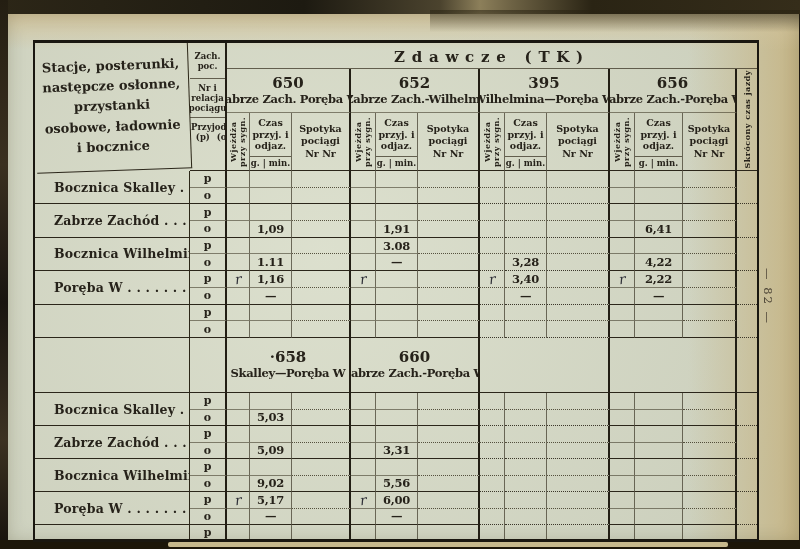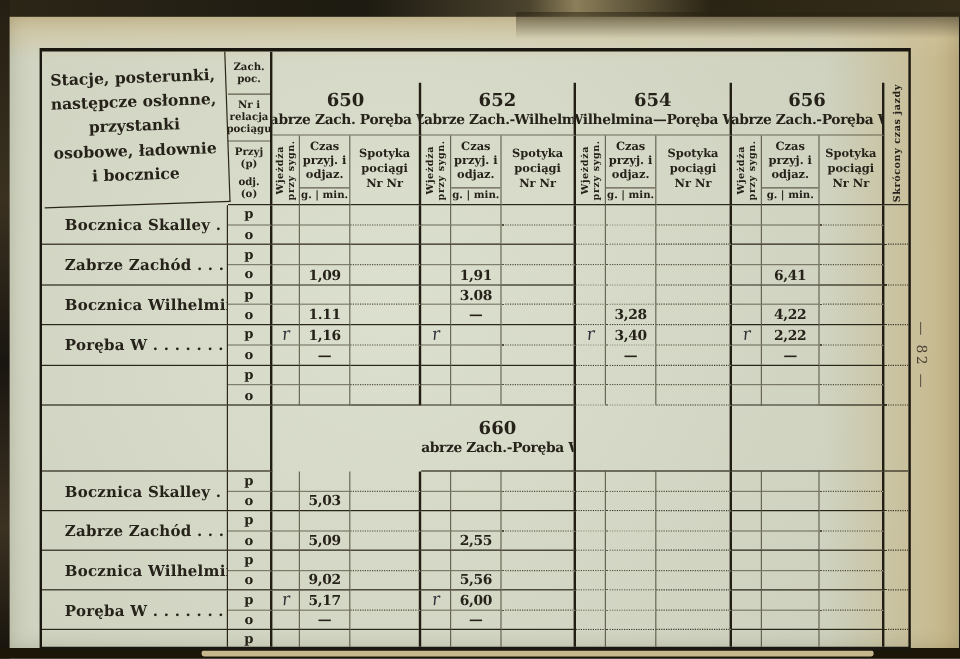--- a/index.html
+++ b/index.html
@@ -43,21 +43,21 @@
   .bbD{border-bottom:1.7px dotted rgba(43,38,26,.9);}
 
   .title{grid-column:3/16;grid-row:1;font-weight:bold;font-size:15px;letter-spacing:.45em;
          padding-top:2px;border-bottom:1px solid rgba(48,42,26,.7);}
   .stations-hdr{grid-column:1;grid-row:1/span 3;font-weight:bold;font-size:13px;line-height:1.55;
       text-align:center;transform:rotate(-2deg);padding:0 6px;}
   .po-hdr{grid-column:2;grid-row:1/span 3;flex-direction:column;align-items:stretch;justify-content:flex-start;
       font-size:8.5px;font-weight:bold;text-align:center;}
   .po-hdr .s1{height:35px;border-bottom:1px solid rgba(48,42,26,.7);display:flex;align-items:center;justify-content:center;}
   .po-hdr .s2{height:38px;border-bottom:1px solid rgba(48,42,26,.7);display:flex;align-items:center;justify-content:center;padding:0 1px;}
-  .po-hdr .s3{flex:1;display:flex;flex-direction:column;justify-content:space-between;padding:4px 1px 3px 1px;}
+  .po-hdr .s3{flex:1;display:flex;flex-direction:row;justify-content:space-between;padding:4px 1px 3px 1px;}
   .train-hdr{flex-direction:column;font-weight:bold;justify-content:center;gap:1px;}
   .train-no{font-size:15px;line-height:1;}
   .train-rt{font-size:11.5px;white-space:nowrap;letter-spacing:-.3px;}
   .sub-wj{font-size:8px;font-weight:bold;}
   .vt{writing-mode:vertical-rl;transform:rotate(180deg);letter-spacing:.5px;line-height:1.1;text-align:center;}
   .sub-czas{flex-direction:column;align-items:stretch;font-size:9.5px;font-weight:bold;text-align:center;}
   .sub-czas .lbl{flex:1;display:flex;align-items:center;justify-content:center;padding:1px 2px;line-height:1.25;}
   .sub-czas .gm{border-top:1px solid rgba(48,42,26,.7);font-size:8.5px;padding:1px 0 2px 0;}
   .sub-sp{font-size:9.5px;font-weight:bold;text-align:center;line-height:1.3;padding:0 3px;}
   .skr{grid-column:15;grid-row:2/span 2;font-size:8px;font-weight:bold;}
@@ -88,31 +88,32 @@
 
       <div class="c po-hdr br2 bb2">
         <div class="s1">Zach. poc.</div>
         <div class="s2">Nr i relacja pociągu</div>
         <div class="s3">
           <span>Przyj (p)</span>
           <span>odj. (o)</span>
         </div>
       </div>
 
+      <div class="c title">Zdawcze  (TK)</div>
 
       <div class="c train-hdr br2 bb1" style="grid-column:3/span 3;grid-row:2;">
         <span class="train-no">650</span>
         <span class="train-rt">Zabrze Zach. Poręba W</span>
       </div>
       <div class="c train-hdr br2 bb1" style="grid-column:6/span 3;grid-row:2;">
         <span class="train-no">652</span>
         <span class="train-rt">Zabrze Zach.-Wilhelm.</span>
       </div>
       <div class="c train-hdr br2 bb1" style="grid-column:9/span 3;grid-row:2;">
-        <span class="train-no">654</span>
+        <span class="train-no">395</span>
         <span class="train-rt">Wilhelmina—Poręba W</span>
       </div>
       <div class="c train-hdr br2 bb1" style="grid-column:12/span 3;grid-row:2;">
         <span class="train-no">656</span>
         <span class="train-rt">Zabrze Zach.-Poręba W</span>
       </div>
 
       <div class="c skr bb2">
         <span class="vt">Skrócony czas jazdy</span>
       </div>
@@ -301,20 +302,24 @@
         <div class="c t br1 bb1" style="grid-area: 9 / 13;"></div>
         <div class="c t br1 bb2" style="grid-area: 10 / 13;"></div>
         <div class="c br2 bbd" style="grid-area: 9 / 14;"></div>
         <div class="c br2 bb2" style="grid-area: 10 / 14;"></div>
         <div class="c bbD" style="grid-area: 9 / 15 / span 2 / span 1;"></div>
       </div>
 
     <div class="grid g-band">
       <div class="c brm bb2" style="grid-column:1;"></div>
       <div class="c br2 bb2" style="grid-column:2;"></div>
+      <div class="c band-cell br2 bb2" style="grid-column:3/span 3;">
+        <span class="train-no">·658</span>
+        <span class="train-rt">Skalley—Poręba W</span>
+      </div>
       <div class="c band-cell br2 bb2" style="grid-column:6/span 3;">
         <span class="train-no">660</span>
         <span class="train-rt">Zabrze Zach.-Poręba W</span>
       </div>
       <div class="c br2 bb2" style="grid-column:9/span 3;"></div>
       <div class="c br2 bb2" style="grid-column:12/span 3;"></div>
       <div class="c bb2" style="grid-column:15;"></div>
     </div>
 
     <div class="grid g-low" id="lower-body">
@@ -351,21 +356,21 @@
         <div class="c po br2 bb2" style="grid-area: 4 / 2;">o</div>
         <div class="c br1 bb1" style="grid-area: 3 / 3;"></div>
         <div class="c br1 bb2" style="grid-area: 4 / 3;"></div>
         <div class="c t br1 bb1" style="grid-area: 3 / 4;"></div>
         <div class="c t br1 bb2" style="grid-area: 4 / 4;">5,09</div>
         <div class="c br2 bbd" style="grid-area: 3 / 5;"></div>
         <div class="c br2 bb2" style="grid-area: 4 / 5;"></div>
         <div class="c br1 bb1" style="grid-area: 3 / 6;"></div>
         <div class="c br1 bb2" style="grid-area: 4 / 6;"></div>
         <div class="c t br1 bb1" style="grid-area: 3 / 7;"></div>
-        <div class="c t br1 bb2" style="grid-area: 4 / 7;">2,55</div>
+        <div class="c t br1 bb2" style="grid-area: 4 / 7;">3,31</div>
         <div class="c br2 bbd" style="grid-area: 3 / 8;"></div>
         <div class="c br2 bb2" style="grid-area: 4 / 8;"></div>
         <div class="c br1 bbd" style="grid-area: 3 / 9;"></div>
         <div class="c br1 bbD" style="grid-area: 4 / 9;"></div>
         <div class="c t br1 bbd" style="grid-area: 3 / 10;"></div>
         <div class="c t br1 bbD" style="grid-area: 4 / 10;"></div>
         <div class="c br2 bbd" style="grid-area: 3 / 11;"></div>
         <div class="c br2 bbD" style="grid-area: 4 / 11;"></div>
         <div class="c br1 bb1" style="grid-area: 3 / 12;"></div>
         <div class="c br1 bb2" style="grid-area: 4 / 12;"></div>

